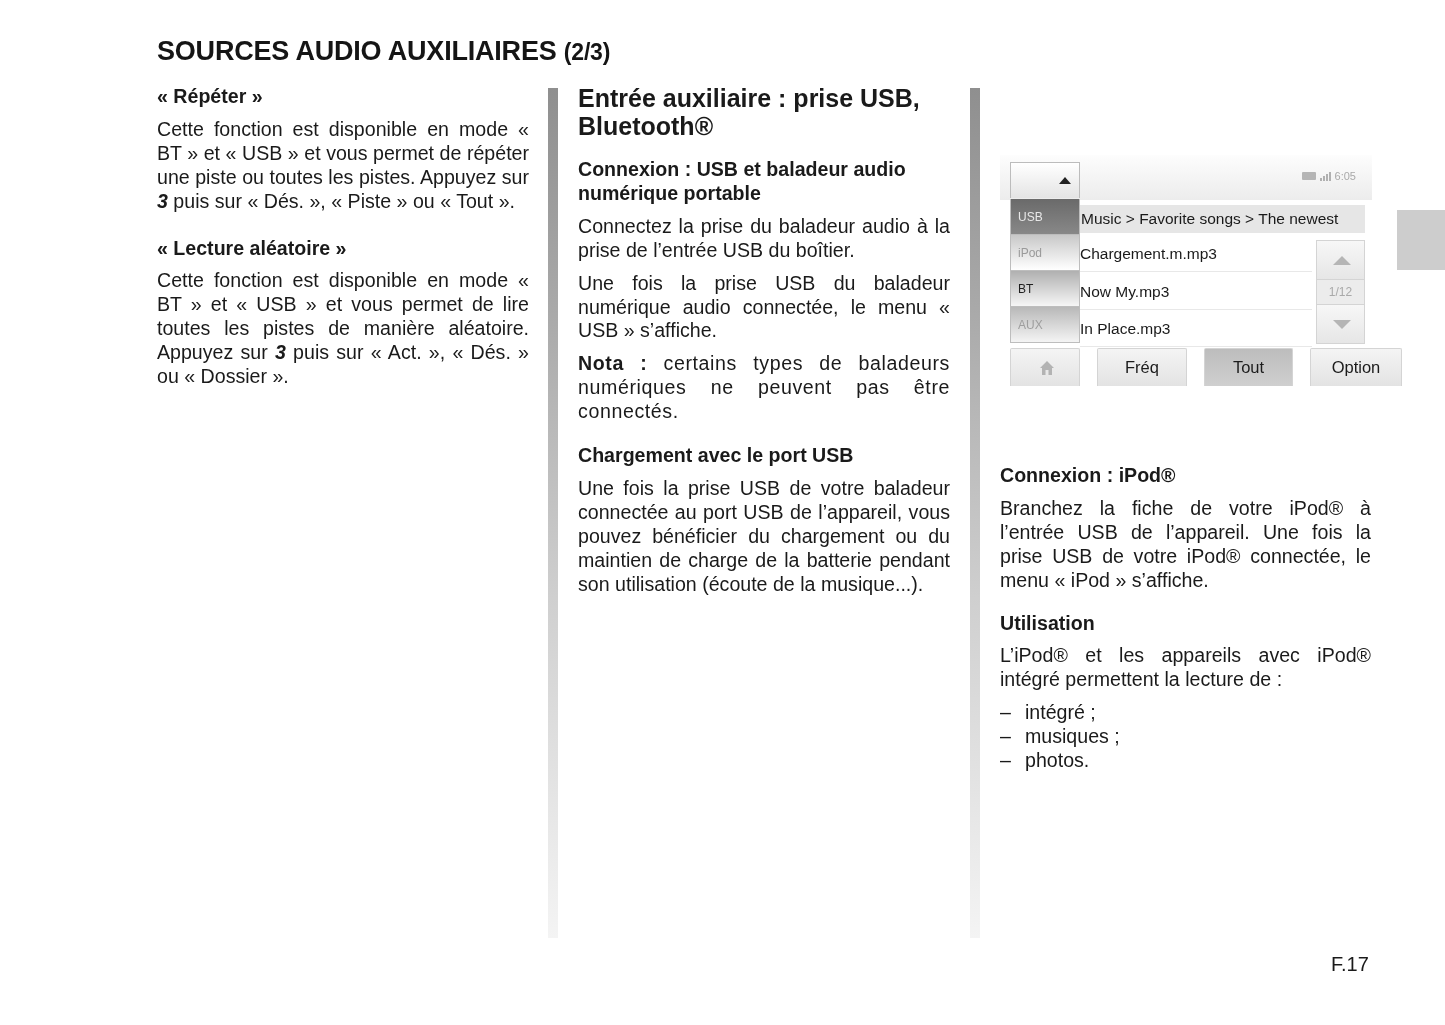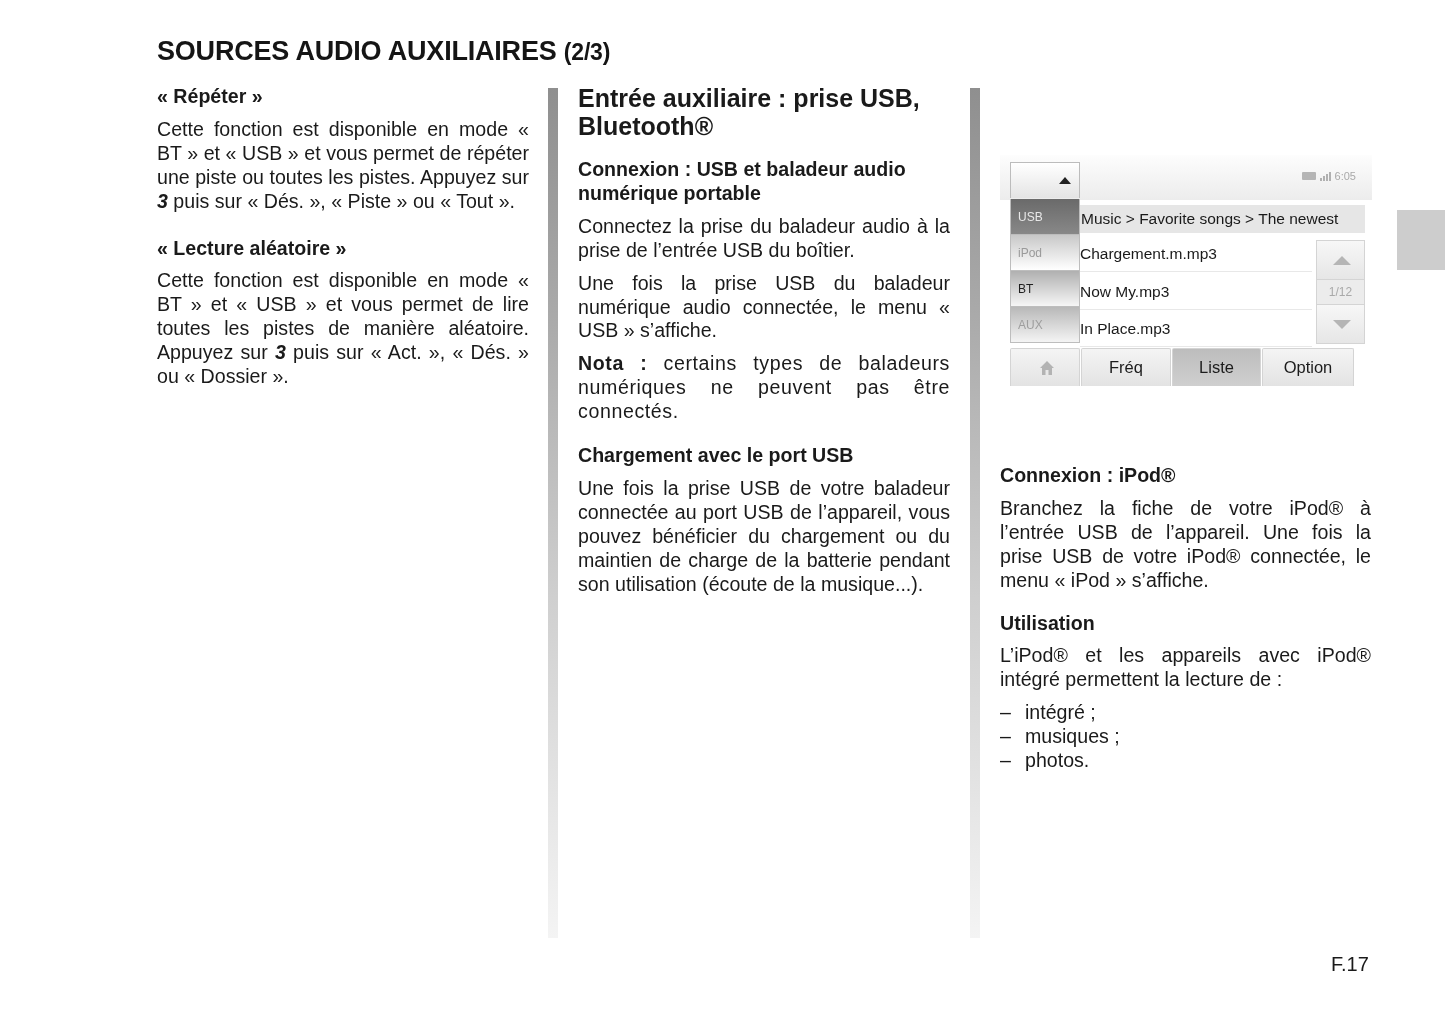--- a/index.html
+++ b/index.html
@@ -61,21 +61,21 @@
 
   .scroll-up, .scroll-down { position: absolute; left: 316px; width: 49px; height: 40px;
     background: linear-gradient(to bottom, #f7f7f7, #e6e6e6); border: 1px solid #d4d4d4; }
   .scroll-up { top: 85px; }
   .scroll-down { top: 149px; }
   .scroll-up .tri { position: absolute; left: 16px; top: 15px; border-left: 9px solid transparent; border-right: 9px solid transparent; border-bottom: 9px solid #b5b5b5; }
   .scroll-down .tri { position: absolute; left: 16px; top: 15px; border-left: 9px solid transparent; border-right: 9px solid transparent; border-top: 9px solid #b5b5b5; }
   .page-ind { position: absolute; left: 316px; top: 125px; width: 49px; height: 24px; background: #ececec;
     font-size: 12px; color: #a9a9a9; text-align: center; line-height: 24px; border-left: 1px solid #d4d4d4; border-right: 1px solid #d4d4d4; }
 
-  .bottom-bar { position: absolute; left: 10px; top: 193px; height: 38px; display: flex; gap: 1px; }
+  .bottom-bar { position: absolute; left: 10px; top: 193px; height: 38px; display: flex; gap: 17px; }
   .btn { height: 38px; background: linear-gradient(to bottom, #f4f4f4, #e3e3e3); border: 1px solid #d4d4d4; border-bottom: none;
     font-size: 16.5px; text-align: center; line-height: 36px; color: #1c1c1c; border-radius: 2px 2px 0 0; }
   .btn-home { width: 70px; position: relative; }
   .btn-freq { width: 90px; }
   .btn-liste { width: 89px; background: linear-gradient(to bottom, #bdbdbd, #cfcfcf); }
   .btn-option { width: 92px; }
   .home-icon { position: absolute; left: 28px; top: 11px; width: 16px; height: 16px; }
 
   .side-tab { position: absolute; left: 1397px; top: 210px; width: 48px; height: 60px; background: #cdcdcd; }
   .page-num { position: absolute; left: 1331px; top: 953px; font-size: 20px; color: #1a1a1a; }
@@ -145,21 +145,21 @@
       <span class="tri"></span>
     </div>
   <div class="bottom-bar">
     <div class="btn btn-home">
       <svg class="home-icon" viewBox="0 0 16 16">
           <path d="M8 1 L15 8 L13 8 L13 15 L3 15 L3 8 L1 8 Z" fill="#b3b3b3"></path>
           <rect x="6.5" y="10" width="3" height="5" fill="#e8e8e8"></rect>
         </svg>
     </div>
     <div class="btn btn-freq">Fréq</div>
-    <div class="btn btn-liste">Liste</div>
+    <div class="btn btn-liste">Tout</div>
     <div class="btn btn-option">Option</div>
   </div>
 </div>
 
 <section class="col col-right" style="top:464px">
   <h3 class="h-sub">Connexion : iPod®</h3>
   <p class="j">Branchez la fiche de votre iPod® à l’entrée USB de l’appareil. Une fois la prise USB de votre iPod® connectée, le menu « iPod » s’affiche.</p>
   <div class="gap" style="height:10px"></div>
   <h3 class="h-sub">Utilisation</h3>
   <p class="j">L’iPod® et les appareils avec iPod® intégré permettent la lecture de :</p>

